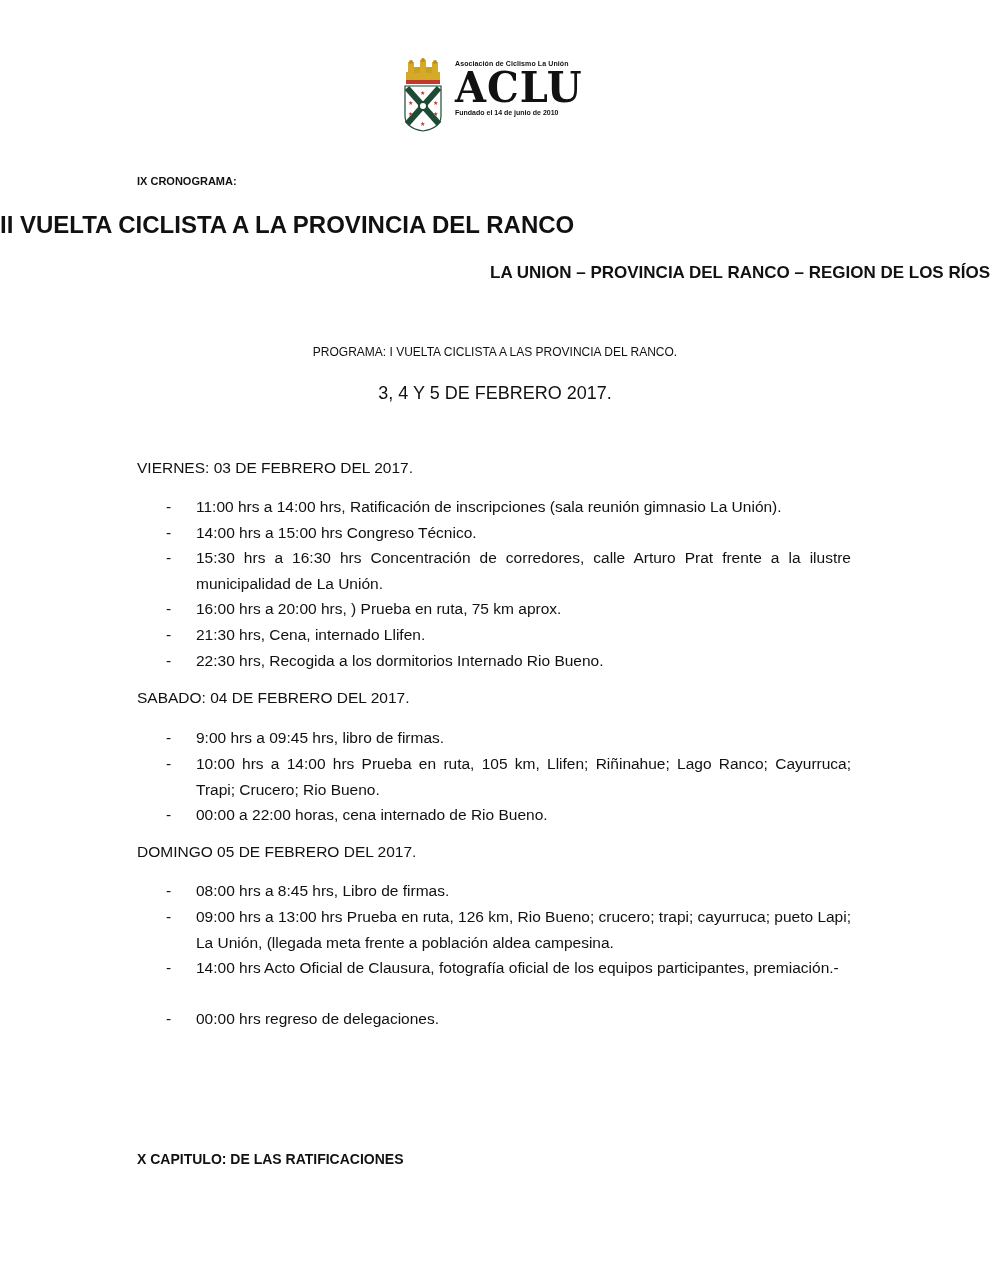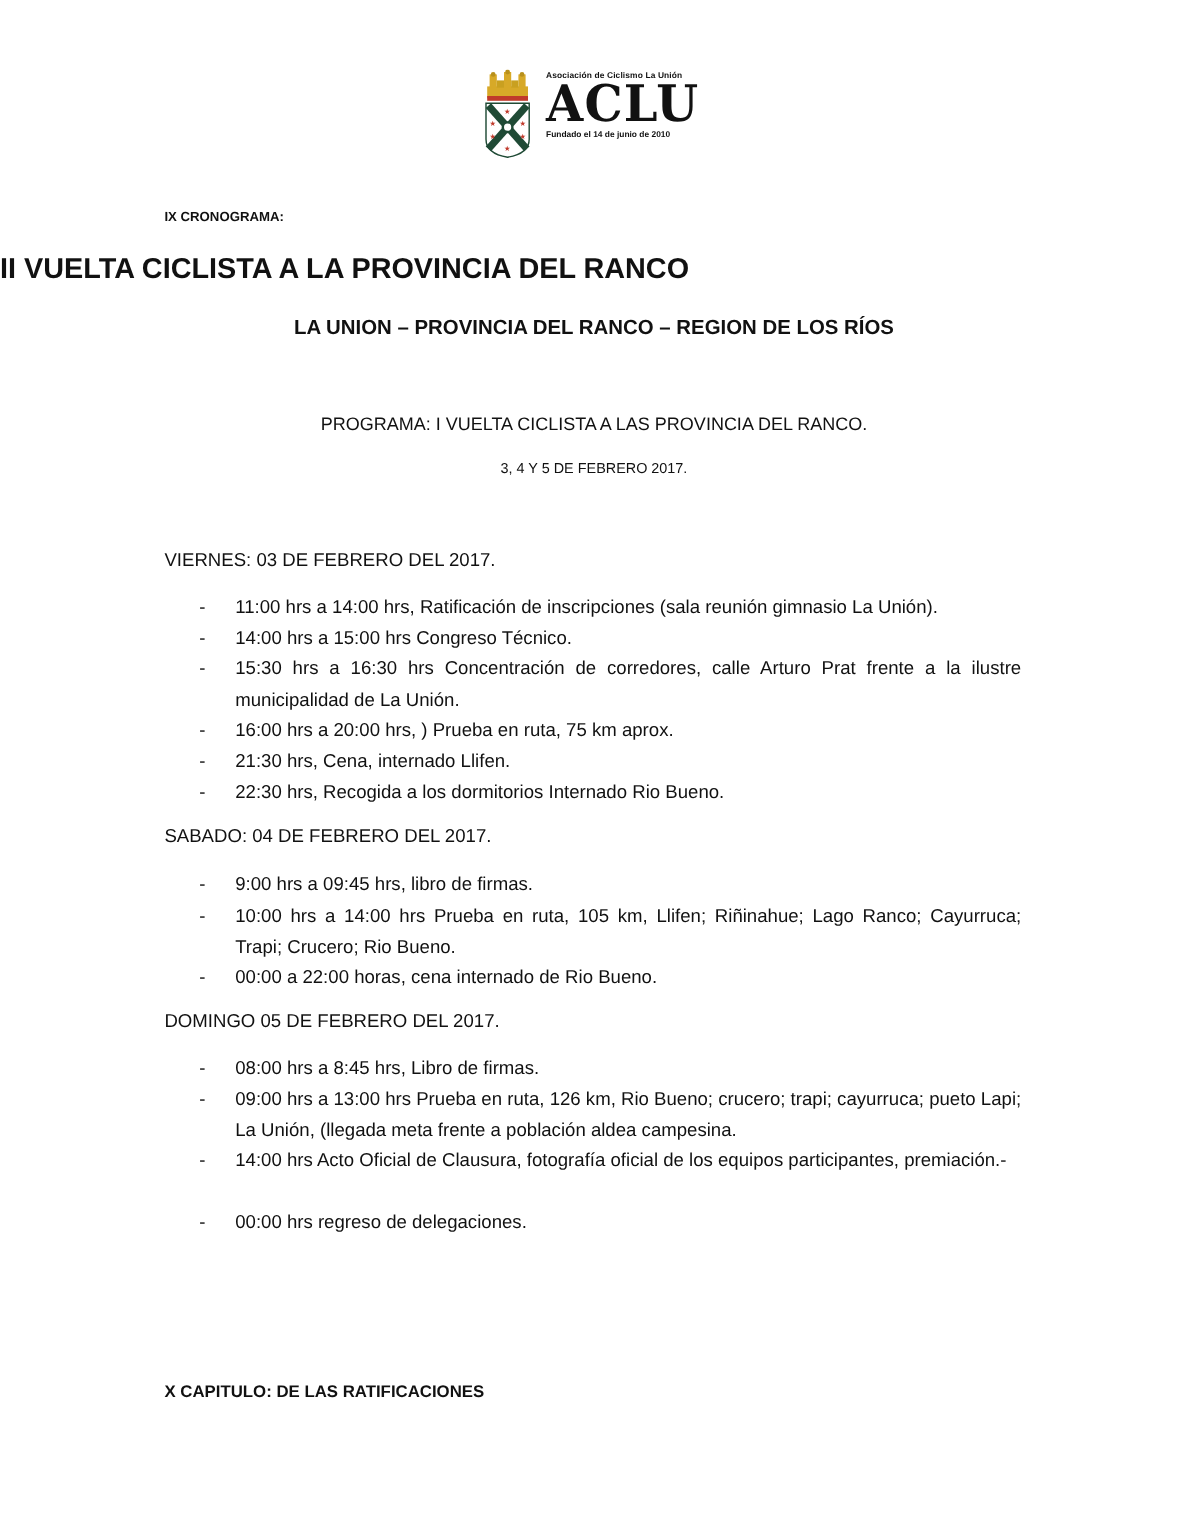--- a/index.html
+++ b/index.html
@@ -11,23 +11,23 @@
   .crest { position: absolute; left: 0; top: 0; width: 46px; height: 74px; }
   .logo-text { position: absolute; left: 55px; top: 2px; width: 137px; }
   .logo-assoc { font-size: 7px; font-weight: bold; letter-spacing: 0.1px; white-space: nowrap; color: #111; }
   .logo-aclu { font-family: "DejaVu Serif", serif; font-weight: bold; font-size: 40px; line-height: 40px;
                letter-spacing: 1px; color: #111; margin-top: 0px; transform: scaleY(1.05); }
   .logo-founded { font-size: 7px; font-weight: bold; white-space: nowrap; color: #111; margin-top: 2px; }
 
   .abs { position: absolute; white-space: nowrap; }
   .h-small { left: 137px; top: 175px; font-size: 11px; font-weight: bold; }
   .title { left: 0; width: 990px; top: 211px; text-align: left; font-size: 24px; font-weight: bold; }
-  .subtitle { left: 0; width: 990px; top: 263px; text-align: center; font-size: 17px; font-weight: bold; }
-  .prog { left: 0; width: 990px; top: 345px; text-align: center; font-size: 15px; }
-  .dates { left: 0; width: 990px; top: 383px; text-align: center; font-size: 12px; }
+  .subtitle { left: 0; width: 990px; top: 263px; text-align: right; font-size: 17px; font-weight: bold; }
+  .prog { left: 0; width: 990px; top: 345px; text-align: center; font-size: 12px; }
+  .dates { left: 0; width: 990px; top: 383px; text-align: center; font-size: 18px; }
 
   .day { left: 137px; font-size: 15.5px; }
   .item { position: absolute; left: 137px; width: 714px; font-size: 15.5px; line-height: 25.5px; }
   .item .dash { position: absolute; left: 29px; top: 0; }
   .item .txt { position: absolute; left: 59px; width: 655px; text-align: justify; text-align-last: left; }
   b { font-weight: normal; }
 
   .pd { left: 137px; top: 1047px; font-size: 15.5px; font-weight: bold; }
   .chap { left: 137px; top: 1151px; font-size: 14px; font-weight: bold; }
 </style>

